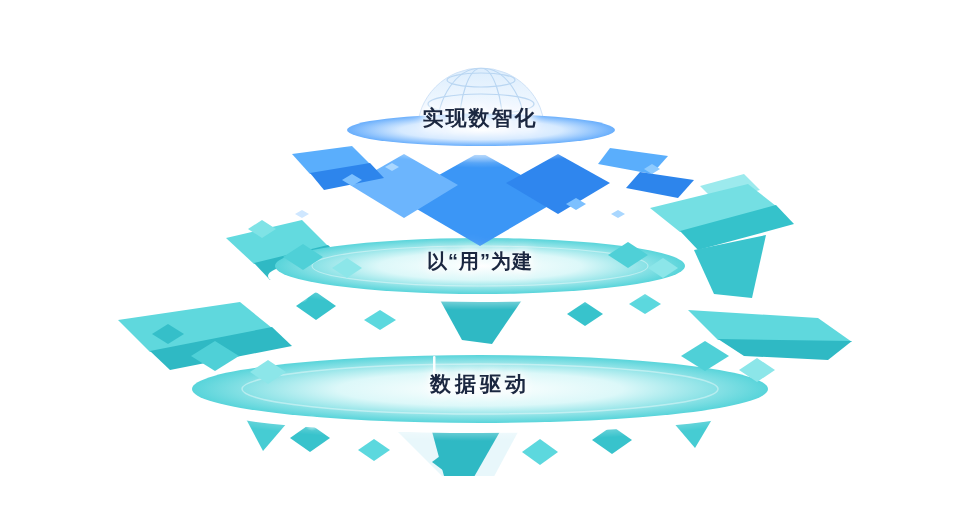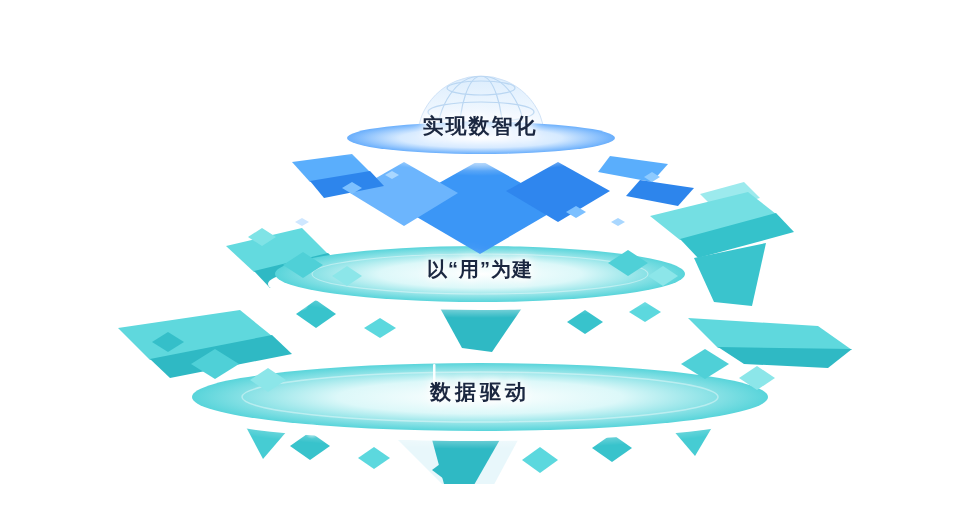--- a/index.html
+++ b/index.html
@@ -1,17 +1,17 @@
 <!DOCTYPE html>
 <html><head>
 <meta charset="utf-8">
 <style>
   html,body{margin:0;padding:0;background:#ffffff;}
   .stage{
-    position:relative;width:960px;height:472px;margin:12px auto;
+    position:relative;width:960px;height:472px;margin:4px auto;
     background:#ffffff;overflow:hidden;
     font-family:"Liberation Sans","DejaVu Sans",sans-serif;
   }
   .stage svg{display:block;position:absolute;left:0;top:0;}
   .label{
     position:absolute;left:0;width:100%;text-align:center;
     font-weight:bold;color:#1b2740;
     text-shadow:0 0 6px #ffffff,0 0 12px #ffffff,0 0 18px #ffffff;
     pointer-events:none;
   }

